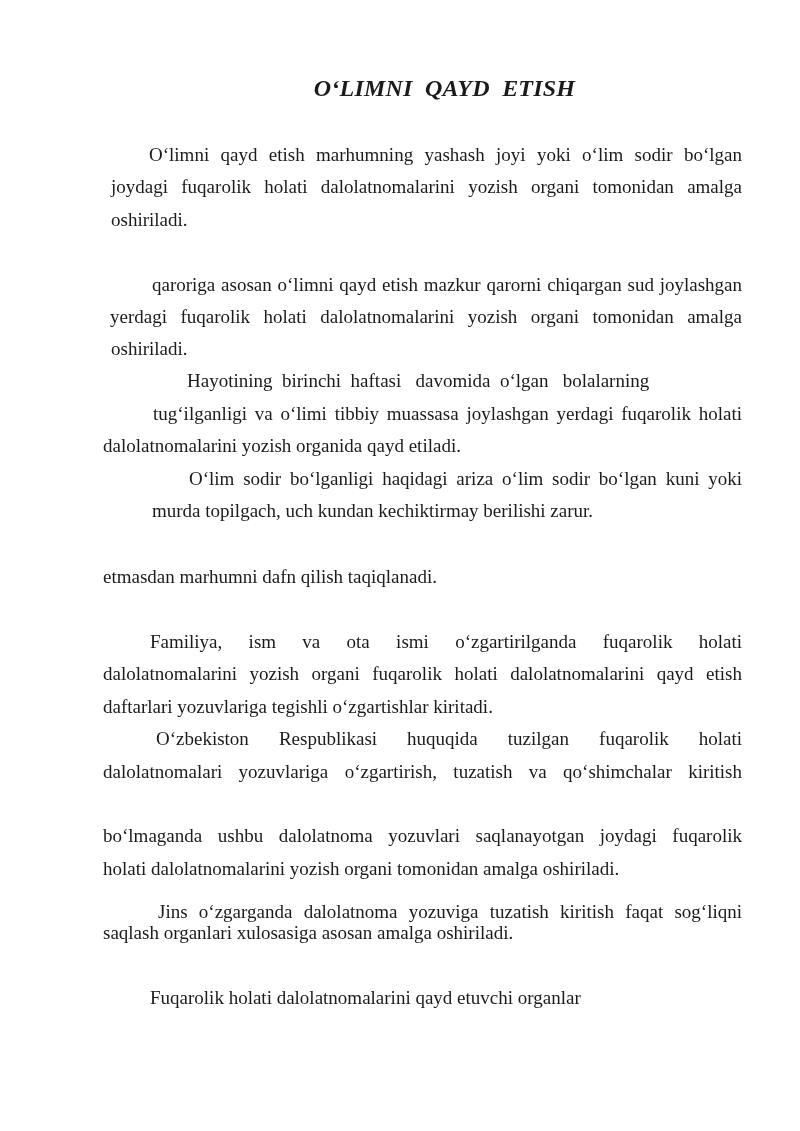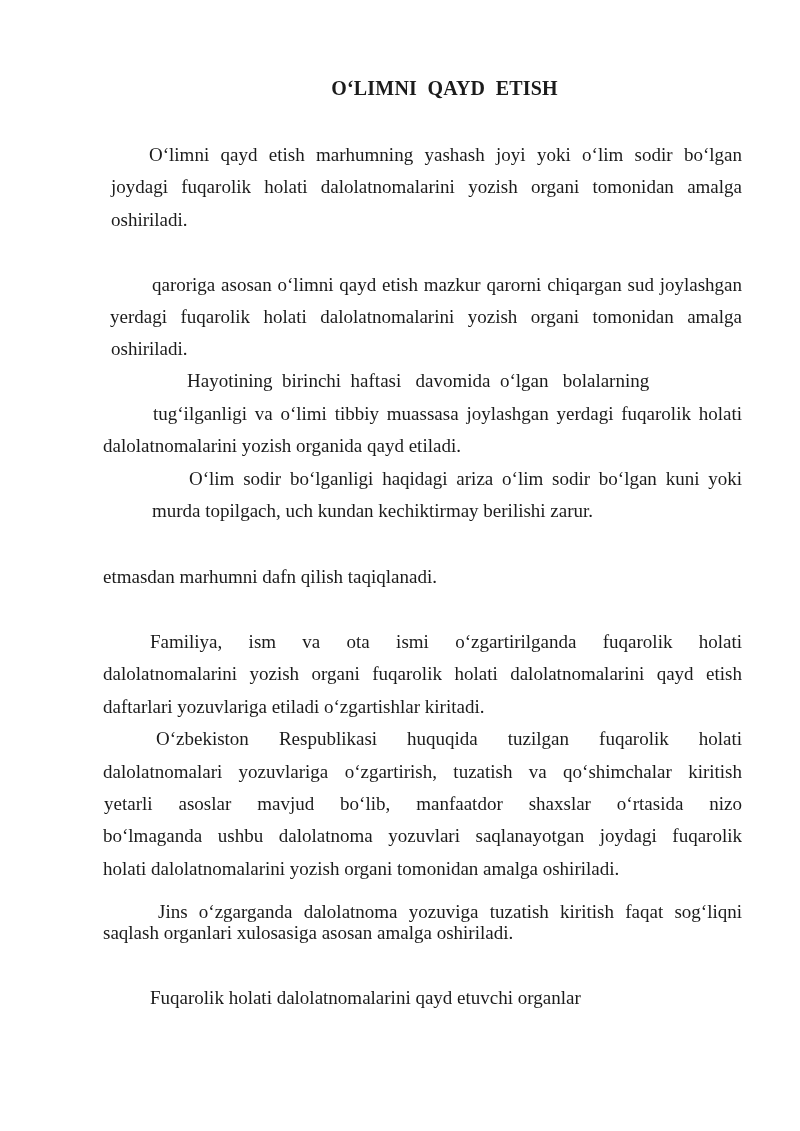--- a/index.html
+++ b/index.html
@@ -16,25 +16,26 @@
     font-family: "Liberation Serif", "DejaVu Serif", serif;
     color: #1b1b1b;
   }
   .doc-title {
     position: absolute;
     top: 75px;
     left: 103px;
     right: 58px;
     text-align: center;
     padding-left: 44px;
-    font-size: 20px;
+    font-size: 24px;
     line-height: 27px;
     font-weight: bold;
     white-space: pre-wrap;
     letter-spacing: 0.2px;
+    font-style: italic;
   }
   .ln {
     position: absolute;
     right: 58px;
     font-size: 19px;
     line-height: 27px;
   }
   .j {
     text-align: justify;
     text-align-last: justify;
@@ -58,24 +59,23 @@
   <div class="ln p" style="top:335px;left:111px">oshiriladi.</div>
   <div class="ln p" style="top:367px;left:187px">Hayotining  birinchi  haftasi   davomida  oʻlgan   bolalarning</div>
   <div class="ln j" style="top:400px;left:153px">tugʻilganligi va oʻlimi tibbiy muassasa joylashgan yerdagi fuqarolik  holati</div>
   <div class="ln p" style="top:432px;left:103px">dalolatnomalarini yozish organida qayd etiladi.</div>
   <div class="ln j" style="top:465px;left:189px">Oʻlim sodir boʻlganligi haqidagi ariza oʻlim sodir boʻlgan kuni  yoki</div>
   <div class="ln p" style="top:497px;left:152px">murda topilgach, uch kundan kechiktirmay berilishi zarur.</div>
   <div class="ln j" style="top:628px;left:150px">Familiya,   ism   va   ota   ismi   oʻzgartirilganda   fuqarolik   holati</div>
 
   <div class="ln p" style="top:563px;left:103px">etmasdan marhumni dafn qilish taqiqlanadi.</div>
   <div class="ln j" style="top:660px;left:103px">dalolatnomalarini yozish  organi fuqarolik  holati dalolatnomalarini  qayd etish</div>
-  <div class="ln p" style="top:693px;left:103px">daftarlari yozuvlariga etiladi oʻzgartishlar kiritadi.</div>
+  <div class="ln p" style="top:693px;left:103px">daftarlari yozuvlariga tegishli oʻzgartishlar kiritadi.</div>
   <div class="ln j" style="top:725px;left:156px">Oʻzbekiston   Respublikasi   huquqida   tuzilgan   fuqarolik    holati</div>
   <div class="ln j" style="top:758px;left:103px">dalolatnomalari  yozuvlariga  oʻzgartirish,  tuzatish  va qoʻshimchalar kiritish</div>
-  <div class="ln j" style="top:790px;left:104px">yetarli  asoslar   mavjud  boʻlib,   manfaatdor  shaxslar   oʻrtasida   nizo</div>
   <div class="ln j" style="top:822px;left:103px">boʻlmaganda  ushbu  dalolatnoma  yozuvlari  saqlanayotgan  joydagi fuqarolik</div>
   <div class="ln p" style="top:855px;left:103px">holati dalolatnomalarini yozish organi tomonidan amalga oshiriladi.</div>
   <div class="ln j" style="top:898px;left:158px">Jins  oʻzgarganda  dalolatnoma  yozuviga  tuzatish  kiritish   faqat sogʻliqni</div>
   <div class="ln p" style="top:919px;left:103px">saqlash organlari xulosasiga asosan amalga oshiriladi.</div>
 
   <div class="ln p" style="top:984px;left:150px">Fuqarolik holati dalolatnomalarini qayd etuvchi organlar</div>
 
 </div>
 
 </body></html>

